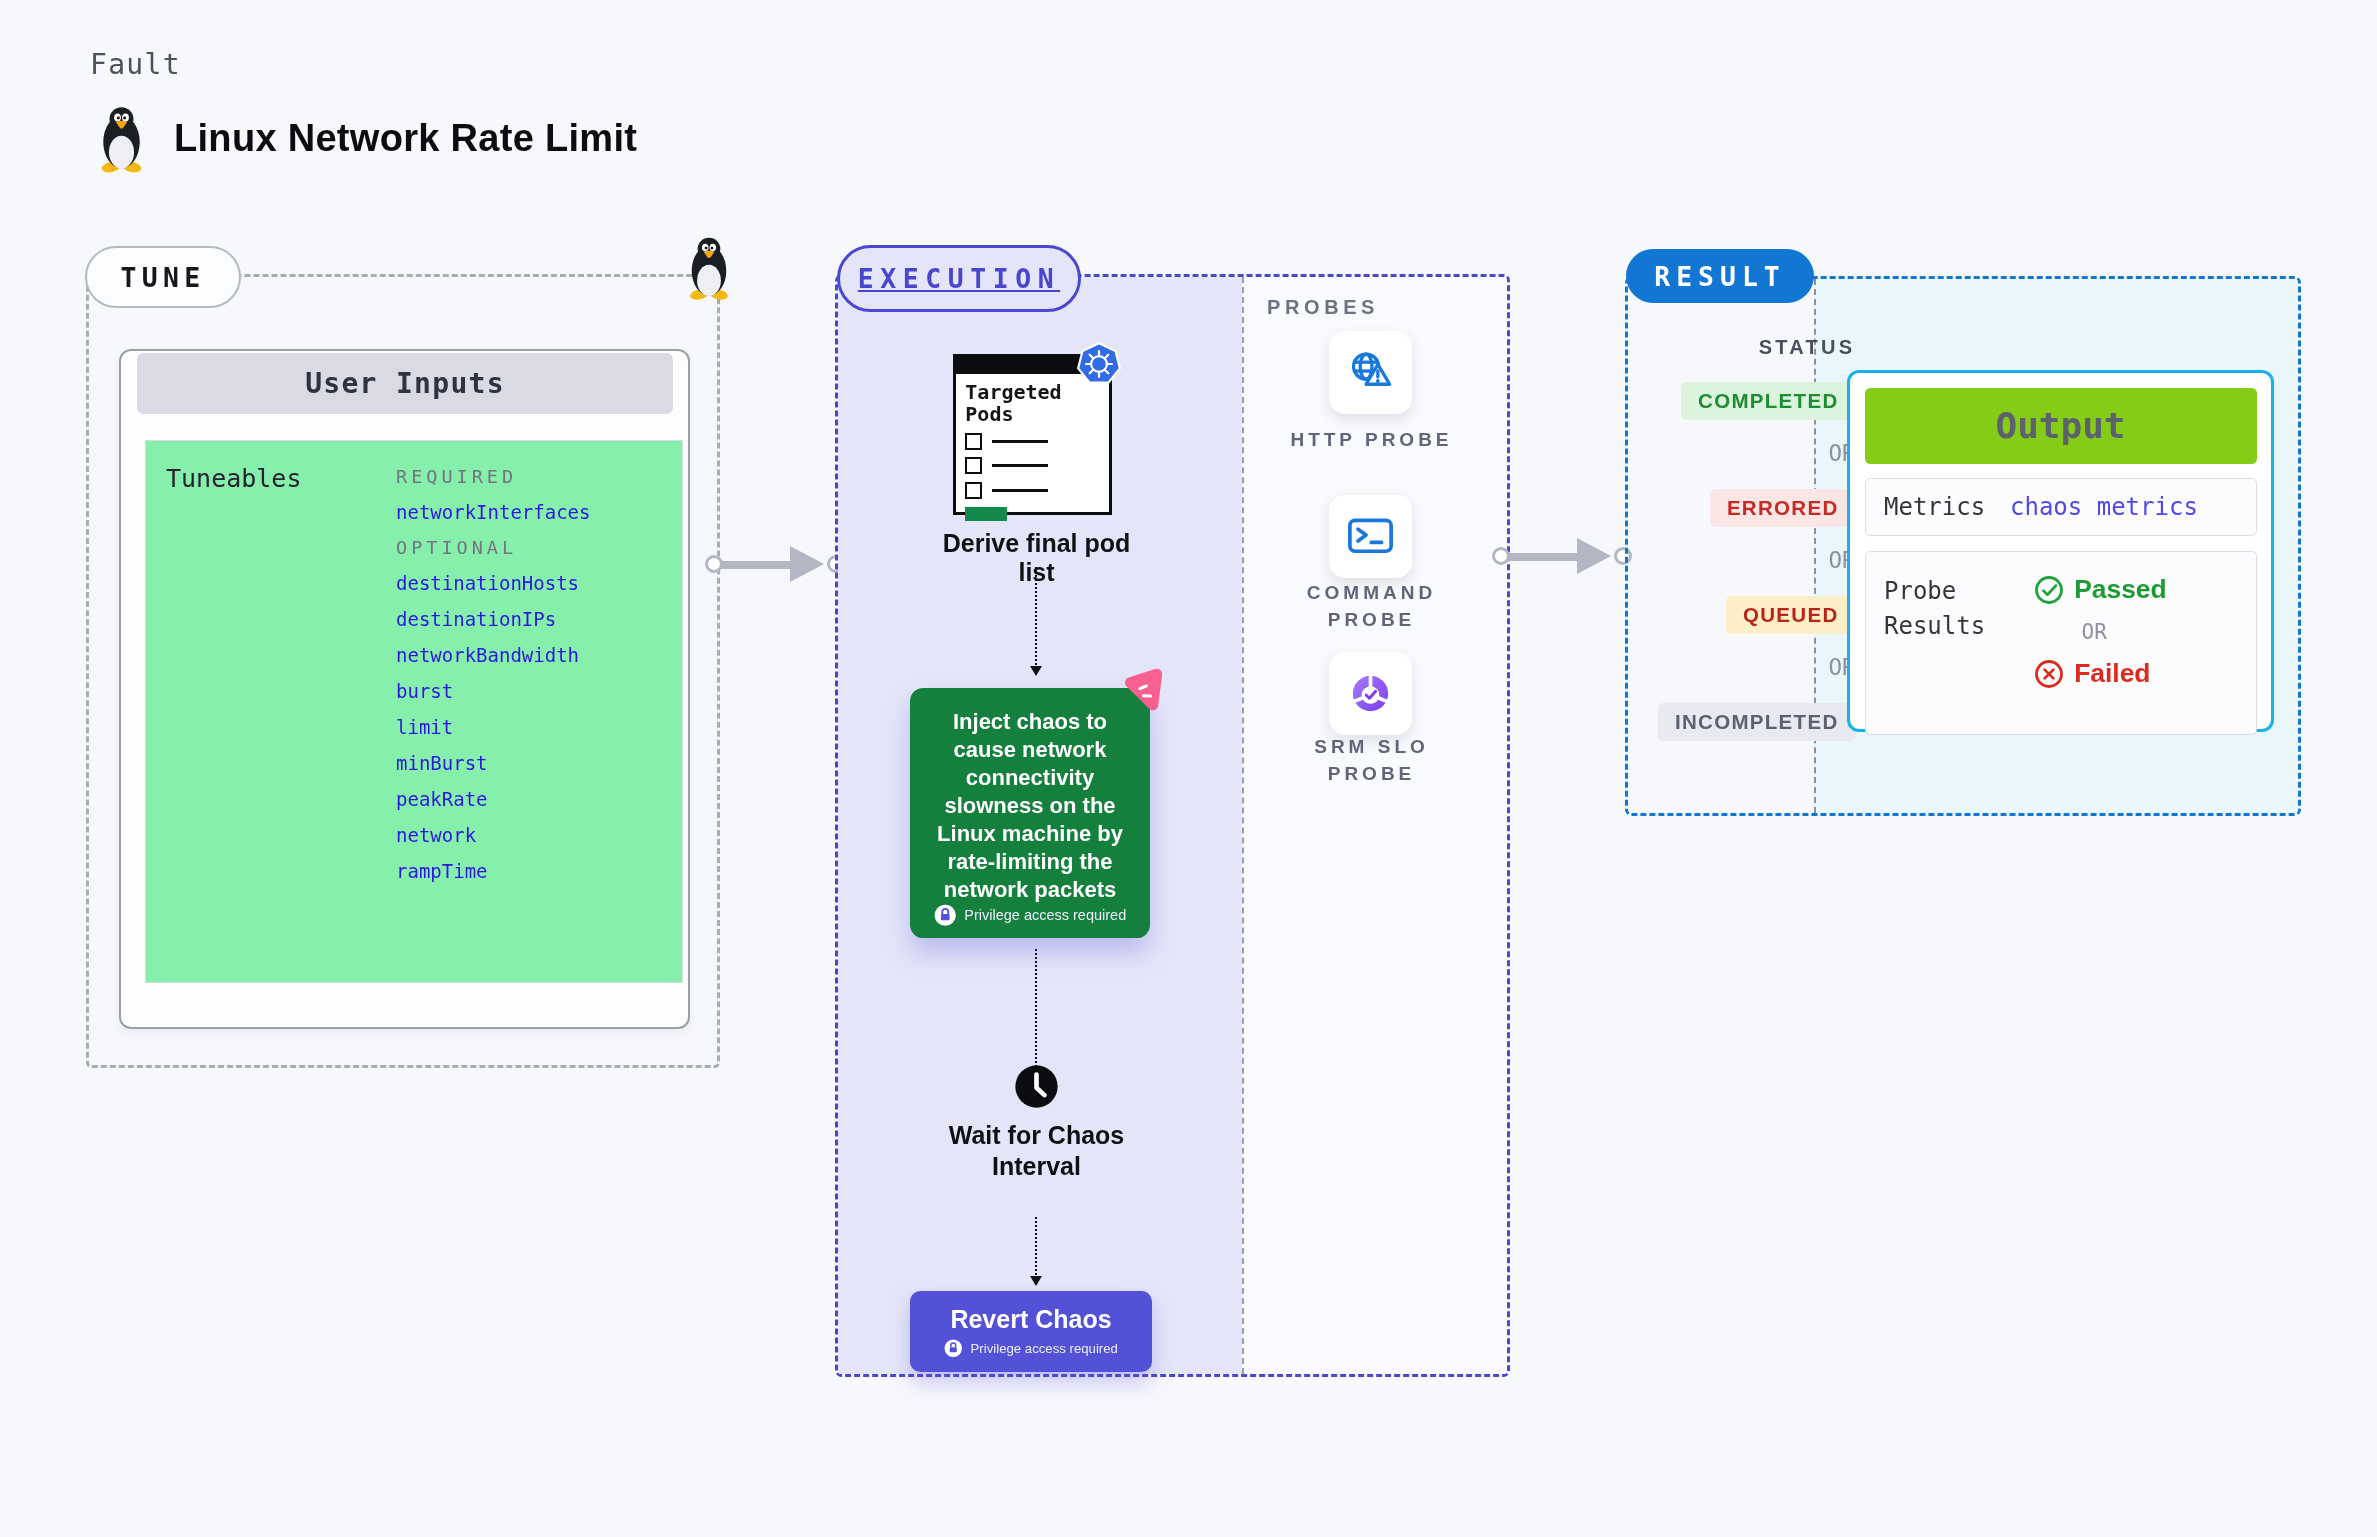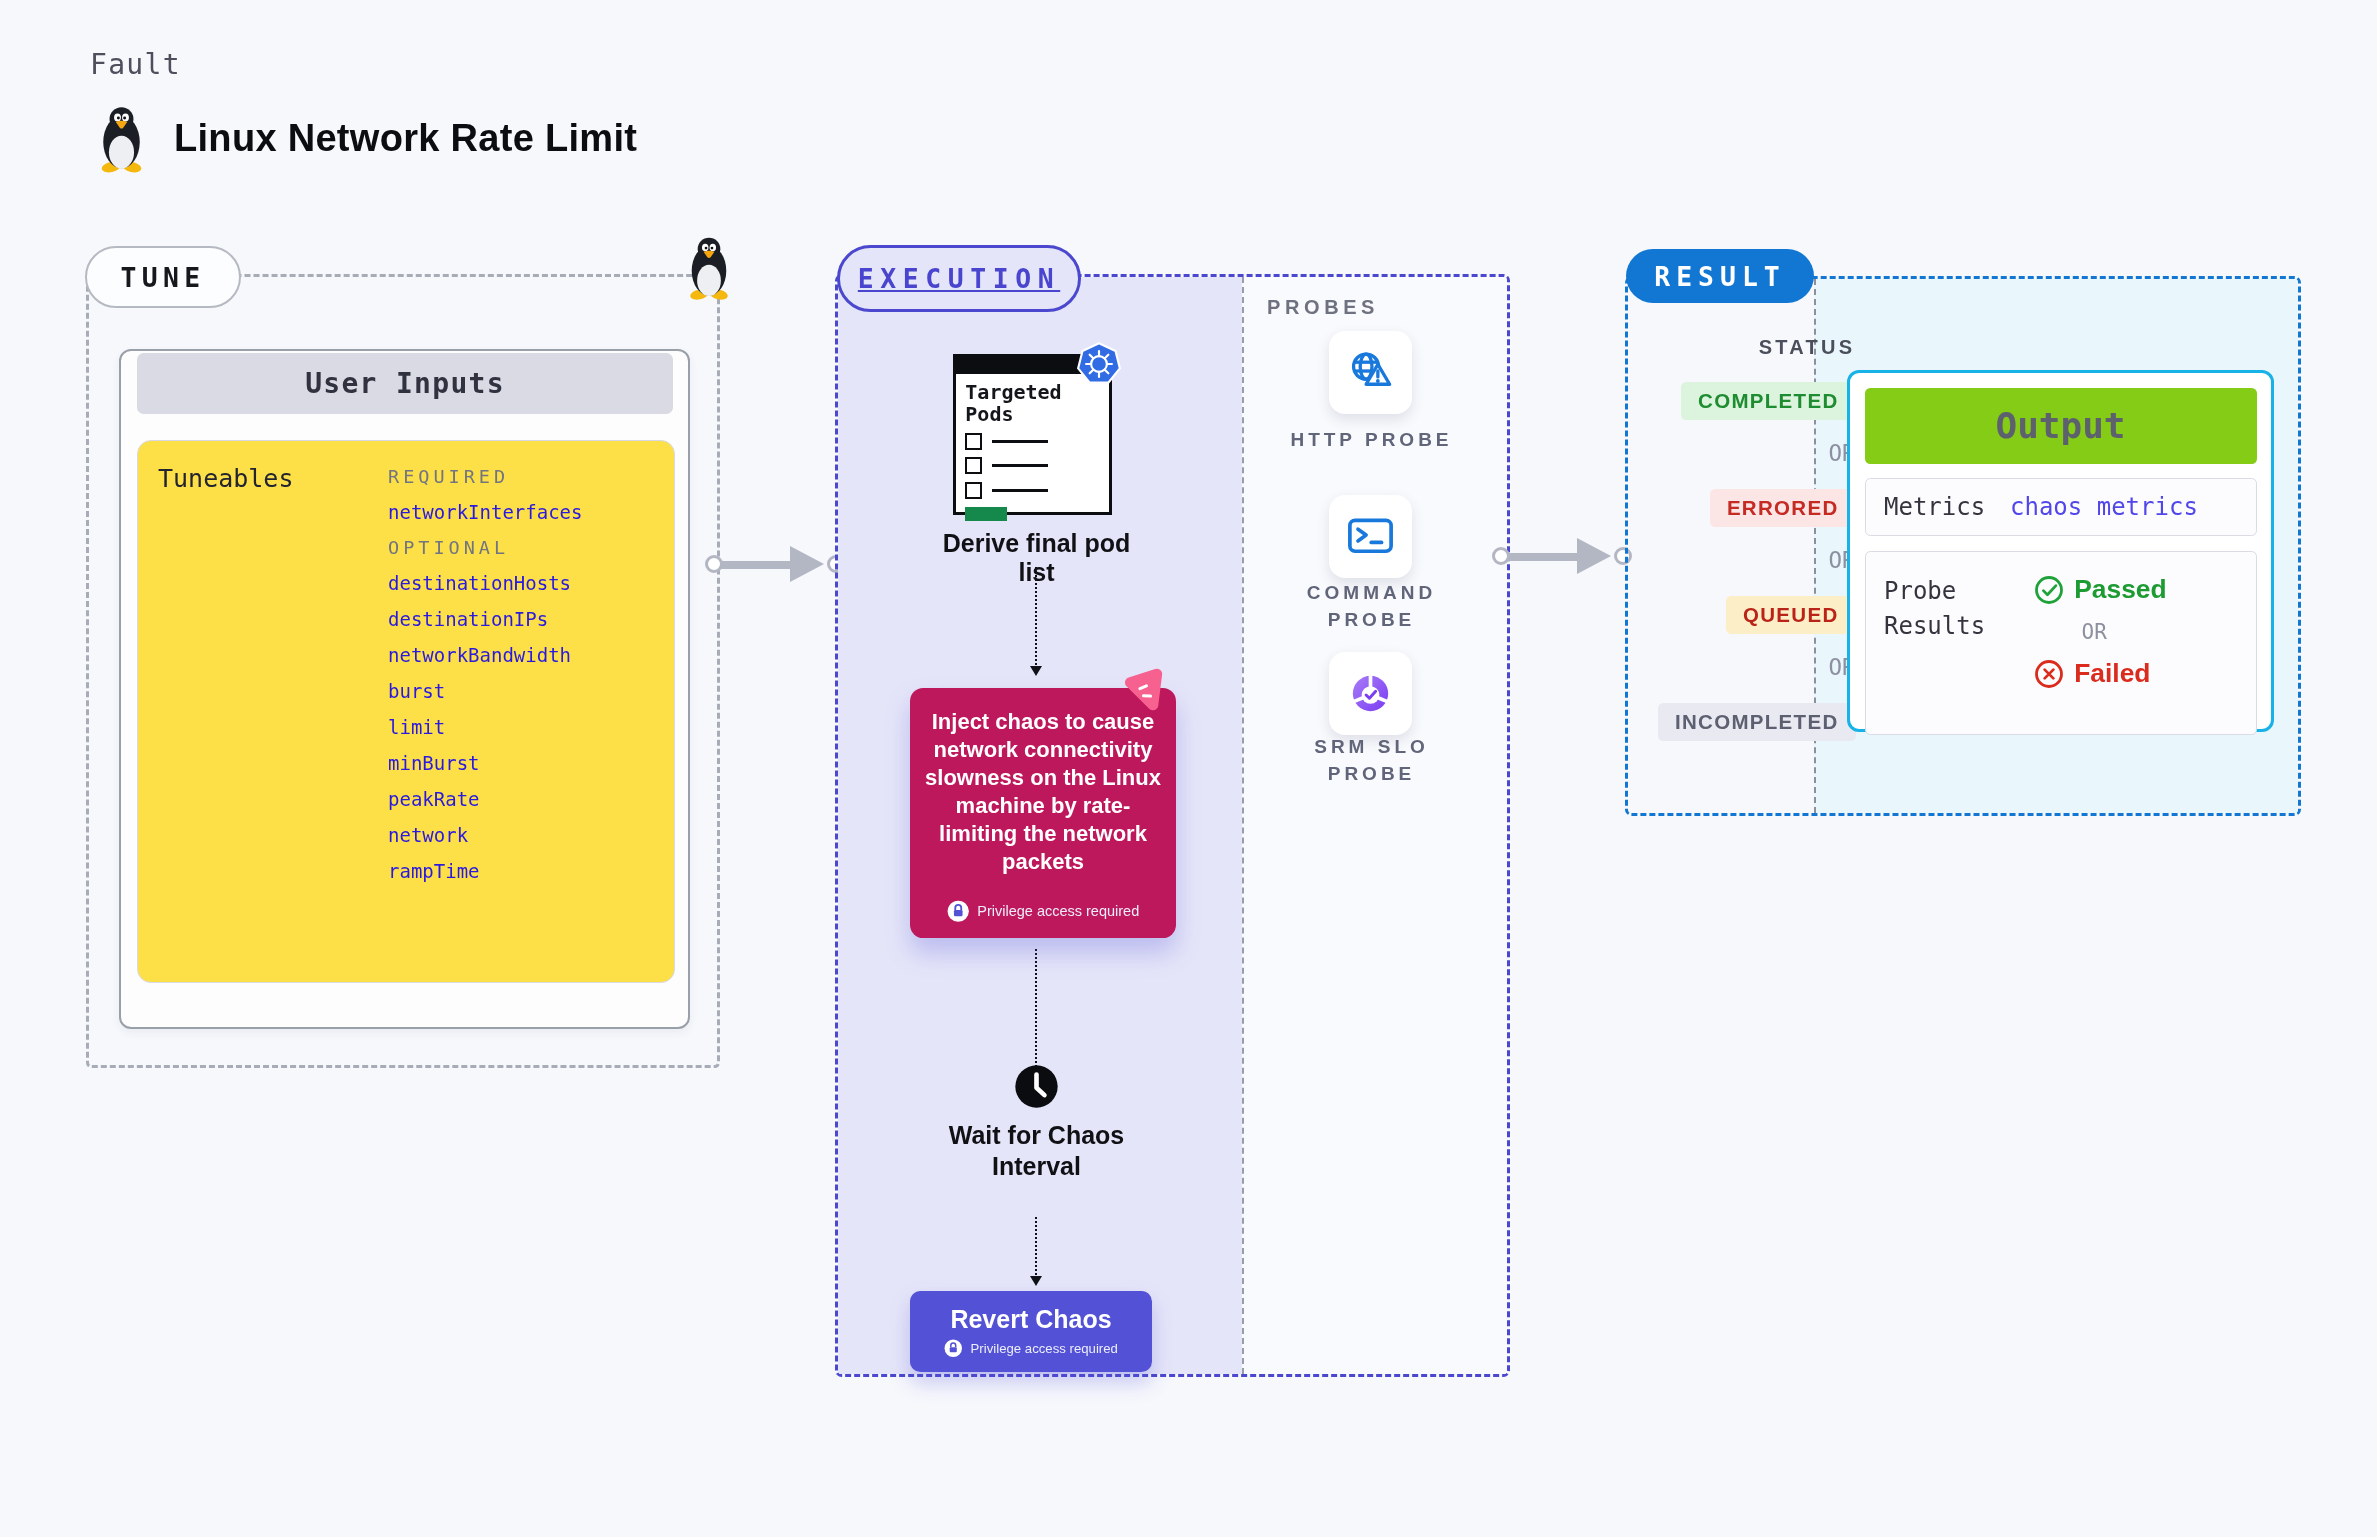--- a/index.html
+++ b/index.html
@@ -24,22 +24,22 @@
              font-size:26.4px;color:#ffffff;letter-spacing:6px;}
 
   
   .tune-box{position:absolute;left:86px;top:274px;width:628px;height:788px;
             border:3.3px dashed #a8acb6;border-radius:5.3px;}
   .tux-small{position:absolute;left:682px;top:235px;width:54px;height:65px;z-index:6;}
   .ui-card{position:absolute;left:119px;top:349px;width:567px;height:676px;background:#fdfdfe;
            border:2.6px solid #9aa0aa;border-radius:12px;box-shadow:0 4px 9.3px rgba(40,50,80,.06);}
   .ui-header{position:absolute;left:16px;top:2px;width:536px;height:61px;background:#d9dae3;border-radius:6.6px;
              display:flex;align-items:center;justify-content:center;font-size:28px;font-weight:bold;color:#303240;letter-spacing:1.3px;}
-  .ui-inner{position:absolute;left:16px;top:89px;width:536px;height:541px;background:#fde047;
-            border:1.3px solid #d8d9e3;border-radius:14px;}
+  .ui-inner{position:absolute;left:24px;top:89px;width:536px;height:541px;background:#86efac;
+            border:1.3px solid #d8d9e3;border-radius:0;}
   .tuneables-label{position:absolute;left:20px;top:22.5px;font-size:25px;color:#232430;}
   .params-col{position:absolute;left:250px;top:25px;display:flex;flex-direction:column;gap:14px;}
   .section-label{font-size:18.5px;color:#72757f;letter-spacing:4px;}
   .param{font-size:19px;color:#2a1ae0;}
 
   
   .connector{position:absolute;width:140px;height:37px;}
   .connector .line{position:absolute;left:9.3px;top:14.5px;width:93px;height:8px;background:#b3b6c3;}
   .connector .head{position:absolute;left:85px;top:0;width:0;height:0;
                    border-top:18.5px solid transparent;border-bottom:18.5px solid transparent;border-left:34px solid #b3b6c3;}
@@ -64,21 +64,21 @@
   .pods-title{font-size:20px;font-weight:bold;line-height:1.12;color:#15161b;}
   .pods-row{display:flex;align-items:center;margin-top:7.3px;}
   .pods-check{width:13.2px;height:13.2px;border:2px solid #0c0d10;}
   .pods-line{width:56px;height:2.6px;background:#0c0d10;margin-left:9.3px;}
   .pods-green{width:42px;height:13.2px;background:#15894b;margin-top:8.6px;}
   .k8s-badge{position:absolute;left:1076px;top:341px;width:46px;height:46px;z-index:3;}
 
   .derive-label{position:absolute;left:924px;top:529px;width:225px;text-align:center;
                 font-size:25px;font-weight:bold;color:#101114;}
 
-  .inject-box{position:absolute;left:910px;top:688px;width:266px;height:250px;background:#be185d;border-radius:13.2px;
+  .inject-box{position:absolute;left:910px;top:688px;width:240px;height:250px;background:#15803d;border-radius:13.2px;
               box-shadow:0 14.5px 25px rgba(83,81,214,.28);display:flex;flex-direction:column;justify-content:space-between;
               padding:20px 13.2px 16px;box-sizing:border-box;z-index:2;}
   .inject-text{color:#fff;font-size:22px;font-weight:600;line-height:1.27;text-align:center;}
   .privilege-row{display:flex;align-items:center;justify-content:center;gap:8px;}
   .privilege-row svg{width:22.5px;height:22.5px;flex:none;}
   .privilege-text{color:#eceefb;font-size:14.5px;}
   .litmus-badge{position:absolute;left:1120px;top:668px;width:49px;height:49px;z-index:3;transform:rotate(-10deg);}
 
   .clock-icon{position:absolute;left:1014px;top:1064px;width:45px;height:45px;z-index:2;}
   .wait-label{position:absolute;left:924px;top:1120px;width:225px;text-align:center;

